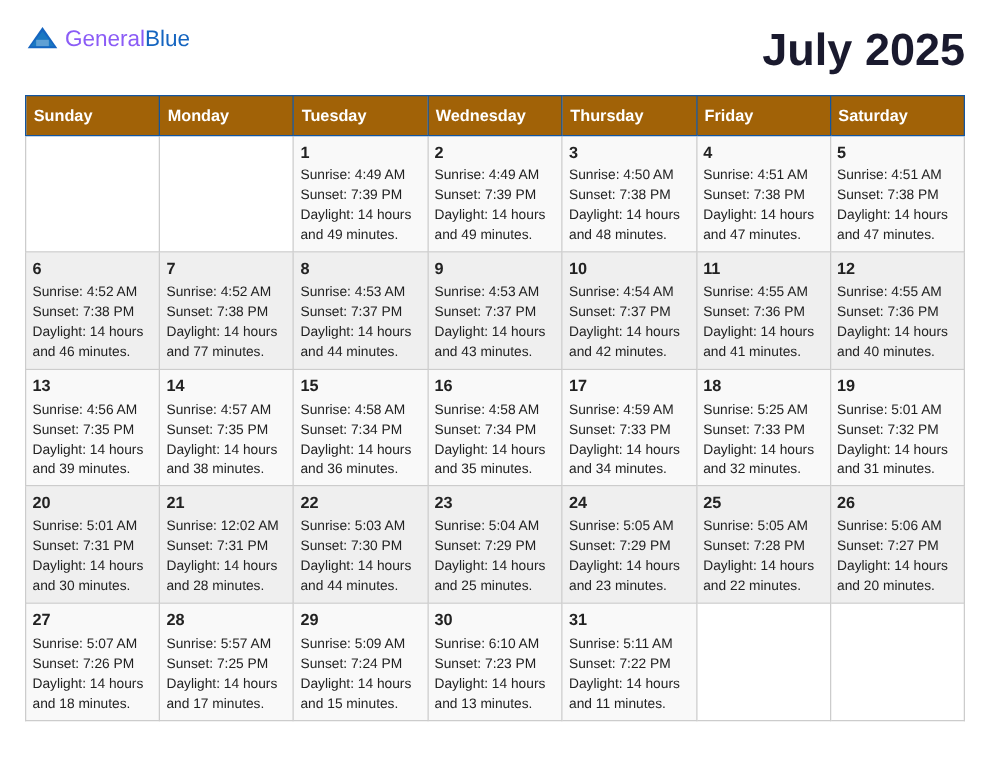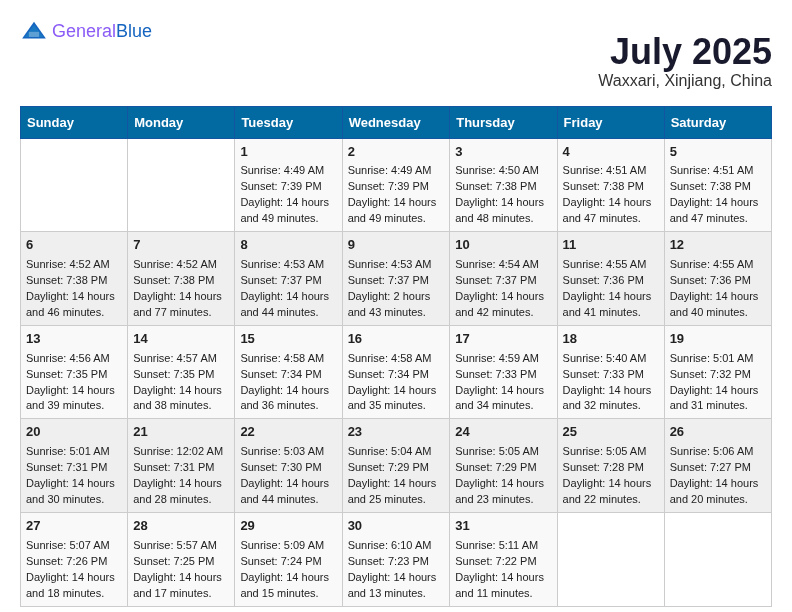--- a/index.html
+++ b/index.html
@@ -36,33 +36,32 @@
       height: 22px;
     }
     .title-block {
       text-align: right;
     }
     .month-title {
       font-size: 36px;
       font-weight: bold;
       color: #1a1a2e;
       line-height: 1.1;
-      margin-top: 12px;
     }
     .location-title {
       font-size: 16px;
       color: #333;
     }
     .calendar-table {
       width: 100%;
       border-collapse: collapse;
       border: 1px solid #ccc;
     }
     .calendar-table thead tr th {
-      background-color: #0369a1;
+      background-color: #a16207;
       color: #fff;
       font-size: 13px;
       font-weight: bold;
       padding: 8px 6px;
       text-align: left;
       border: 1px solid #1255a0;
       margin-left: 46px;
     }
     .calendar-table tbody tr td {
       vertical-align: top;
@@ -100,21 +99,20 @@
       <polygon points="16,2 30,22 2,22" fill="#1565c0"></polygon>
       <polygon points="16,6 27,20 5,20" fill="#1a78c2"></polygon>
       <rect x="10" y="14" width="12" height="6" fill="#fff" opacity="0.3"></rect>
     </svg>
     <div>
       <span class="logo-text-general">General</span><span class="logo-text-blue">Blue</span>
     </div>
   </div>
   <div class="title-block">
     <div class="month-title">July 2025</div>
-    <div class="location-title">Waxxari, Xinjiang, China</div>
   </div>
 </div>
 
 <table class="calendar-table">
   <thead>
     <tr>
     <th>Sunday</th>
         <th>Monday</th>
         <th>Tuesday</th>
         <th>Wednesday</th>
@@ -174,21 +172,21 @@
         <td>
           <span class="day-num">8</span>
           <div>Sunrise: 4:53 AM</div>
           <div>Sunset: 7:37 PM</div>
           <div>Daylight: 14 hours and 44 minutes.</div>
         </td>
         <td>
           <span class="day-num">9</span>
           <div>Sunrise: 4:53 AM</div>
           <div>Sunset: 7:37 PM</div>
-          <div>Daylight: 2 hours and 43 minutes.</div>
+          <div>Daylight: 14 hours and 43 minutes.</div>
         </td>
         <td>
           <span class="day-num">10</span>
           <div>Sunrise: 4:54 AM</div>
           <div>Sunset: 7:37 PM</div>
           <div>Daylight: 14 hours and 42 minutes.</div>
         </td>
         <td>
           <span class="day-num">11</span>
           <div>Sunrise: 4:55 AM</div>
@@ -228,21 +226,21 @@
           <div>Daylight: 14 hours and 35 minutes.</div>
         </td>
         <td>
           <span class="day-num">17</span>
           <div>Sunrise: 4:59 AM</div>
           <div>Sunset: 7:33 PM</div>
           <div>Daylight: 14 hours and 34 minutes.</div>
         </td>
         <td>
           <span class="day-num">18</span>
-          <div>Sunrise: 5:40 AM</div>
+          <div>Sunrise: 5:25 AM</div>
           <div>Sunset: 7:33 PM</div>
           <div>Daylight: 14 hours and 32 minutes.</div>
         </td>
         <td>
           <span class="day-num">19</span>
           <div>Sunrise: 5:01 AM</div>
           <div>Sunset: 7:32 PM</div>
           <div>Daylight: 14 hours and 31 minutes.</div>
         </td>
       </tr>

